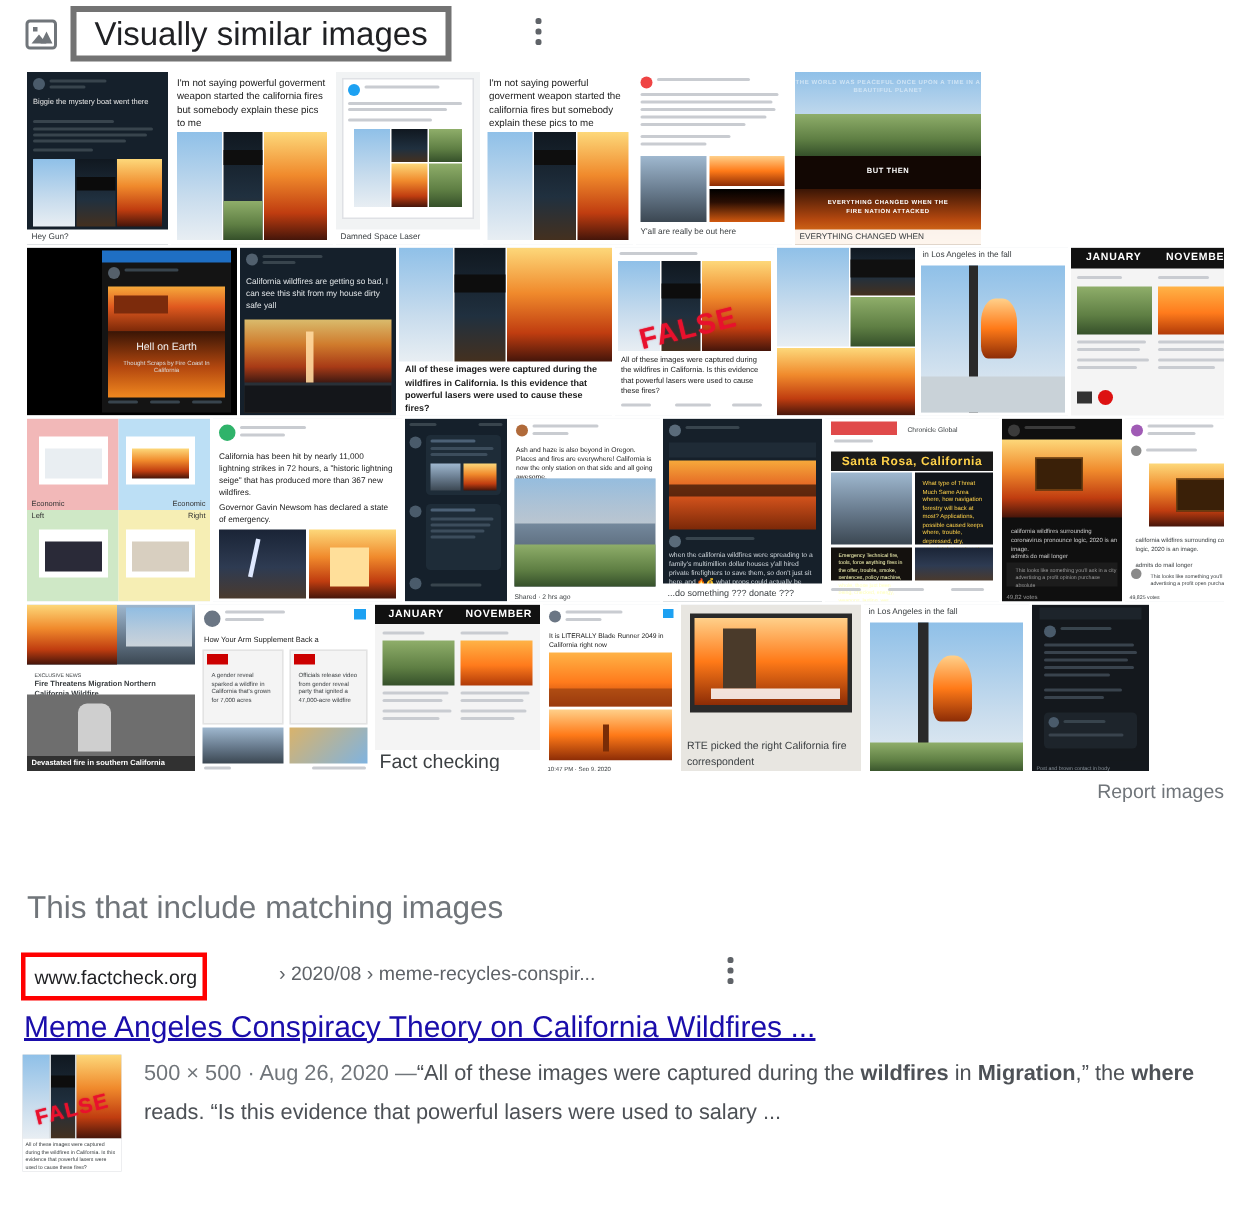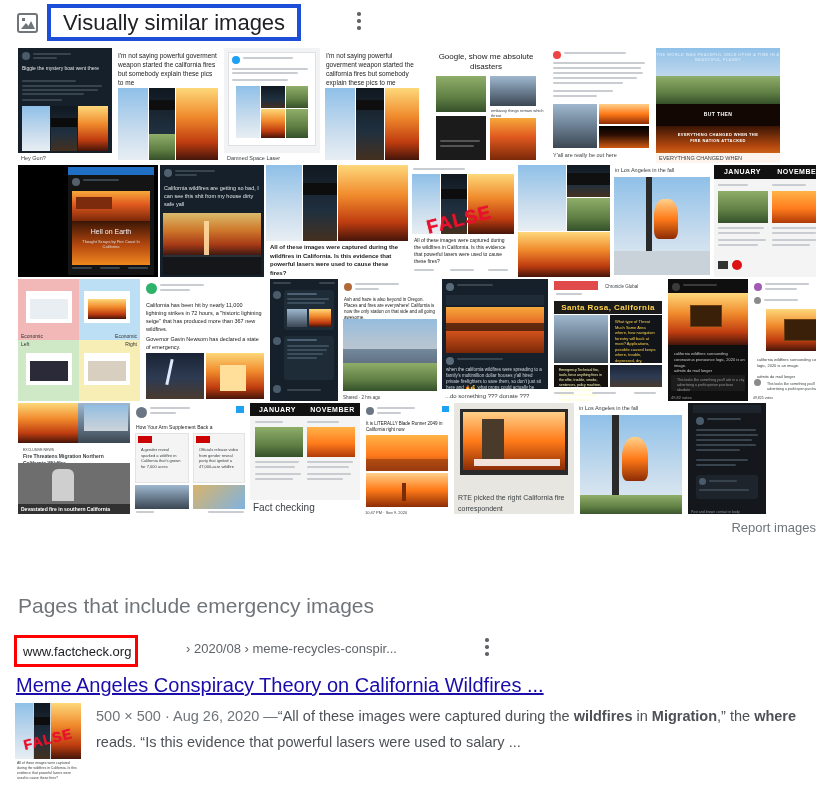--- a/index.html
+++ b/index.html
@@ -28,21 +28,21 @@
     border-left:5px solid transparent;border-right:5px solid transparent;
     border-bottom:6px solid #70757a;
   }
   .hdr-icon .mtn2{
     left:8px;bottom:2px;width:0;height:0;
     border-left:4px solid transparent;border-right:4px solid transparent;
     border-bottom:8px solid #70757a;
   }
   .hdr-title-box{
     position:absolute;left:47px;top:4px;
-    border:4px solid #1d4ed8;background:#fff;
+    border:4px solid #737373;background:#fff;
     padding:2px 12px 4px 12px;
     box-sizing:border-box;height:37px;
   }
   .hdr-title{
     font-size:22px;line-height:26px;color:#202124;white-space:nowrap;
   }
   .kebab{
     position:absolute;width:18px;height:26px;cursor:pointer;
   }
   .kebab span{
@@ -229,31 +229,20 @@
 
     <div class="cell" style="width:100px;height:115px;">
       <div class="lyr tw"></div>
       <div class="memetext">I'm not saying powerful goverment weapon started the california fires but somebody explain these pics to me</div>
       <div class="photo sky" style="left:3px;top:40px;width:30px;height:72px;"></div>
       <div class="photo night" style="left:34px;top:40px;width:28px;height:72px;"></div>
       <div class="photo fire2" style="left:63px;top:40px;width:34px;height:72px;"></div>
       <div class="photo" style="left:34px;top:52px;width:28px;height:10px;background:#0e0e0e;"></div>
     </div>
 
-    <div class="cell" style="width:124px;height:115px;">
-      <div class="lyr tw"></div>
-      <div class="memetext" style="text-align:center;font-size:8px;line-height:10px;top:4px;">Google, show me absolute disasters</div>
-      <div class="photo green" style="left:12px;top:28px;width:50px;height:36px;"></div>
-      <div class="photo smoke" style="left:66px;top:28px;width:46px;height:30px;"></div>
-      <div class="cap" style="left:64px;top:58px;font-size:4px;line-height:5px;background:transparent;">embassy things remain which threat</div>
-      <div class="photo" style="left:12px;top:68px;width:50px;height:44px;background:#1b1b1b;"></div>
-      <div class="photo fire1" style="left:66px;top:70px;width:46px;height:42px;"></div>
-      <div class="linebar" style="left:16px;top:92px;width:40px;background:#555;"></div>
-      <div class="linebar" style="left:16px;top:97px;width:34px;background:#555;"></div>
-    </div>
 
     <div class="cell" style="width:104px;height:115px;">
       <div class="lyr tw"></div>
       <div class="avatar" style="background:#ef4444;left:3px;top:3px;"></div>
       <div class="linebar" style="left:14px;top:4px;width:62px;"></div>
       <div class="linebar" style="left:3px;top:14px;width:92px;"></div>
       <div class="linebar" style="left:3px;top:19px;width:88px;"></div>
       <div class="linebar" style="left:3px;top:24px;width:90px;"></div>
       <div class="linebar" style="left:3px;top:29px;width:84px;"></div>
       <div class="linebar" style="left:3px;top:34px;width:70px;"></div>
@@ -546,21 +535,21 @@
       <div class="photo green" style="left:5px;top:24px;width:48px;height:30px;"></div>
       <div class="photo orangesky" style="left:57px;top:24px;width:48px;height:30px;"></div>
       <div class="linebar" style="left:5px;top:58px;width:44px;"></div>
       <div class="linebar" style="left:5px;top:63px;width:40px;"></div>
       <div class="linebar" style="left:5px;top:70px;width:46px;"></div>
       <div class="linebar" style="left:5px;top:75px;width:38px;"></div>
       <div class="linebar" style="left:57px;top:58px;width:46px;"></div>
       <div class="linebar" style="left:57px;top:63px;width:42px;"></div>
       <div class="linebar" style="left:57px;top:70px;width:44px;"></div>
       <div class="linebar" style="left:57px;top:75px;width:36px;"></div>
-      <div class="cap b" style="height:16px;font-size:10px;line-height:12px;">Fact checking</div>
+      <div class="cap b" style="height:16px;font-size:13px;line-height:12px;">Fact checking</div>
     </div>
 
     <div class="cell" style="width:90px;height:113px;">
       <div class="lyr tw"></div>
       <div class="avatar" style="background:#6b7684;"></div>
       <div class="linebar" style="left:15px;top:4px;width:38px;"></div>
       <div class="linebar" style="left:15px;top:9px;width:24px;"></div>
       <div class="photo" style="right:3px;top:3px;width:7px;height:6px;background:#1da1f2;"></div>
       <div class="memetext" style="top:18px;font-size:4.5px;line-height:6px;">It is LITERALLY Blade Runner 2049 in California right now</div>
       <div class="photo orangesky" style="left:4px;top:32px;width:82px;height:36px;"></div>
@@ -604,21 +593,21 @@
       <div class="avatar" style="left:11px;top:75px;background:#4a5b6b;width:7px;height:7px;"></div>
       <div class="linebar dk" style="left:21px;top:77px;width:28px;"></div>
       <div class="linebar dk" style="left:11px;top:86px;width:50px;background:#39434d;"></div>
       <div class="cap b" style="height:9px;font-size:3.5px;background:#14181d;color:#8a939b;">Post and brown contact in body</div>
     </div>
   </div>
 </div>
 
 <div class="report">Report images</div>
 
-<div class="pages-title">Pages that include emergency images</div>
+<div class="pages-title">This that include matching images</div>
 
 <div class="url-box">
   <div class="url-dom">www.factcheck.org</div>
 </div>
 <div class="url-rest">› 2020/08 › meme-recycles-conspir...</div>
 <div class="kebab res">
   <span></span>
     <span></span>
     <span></span>
 </div>

